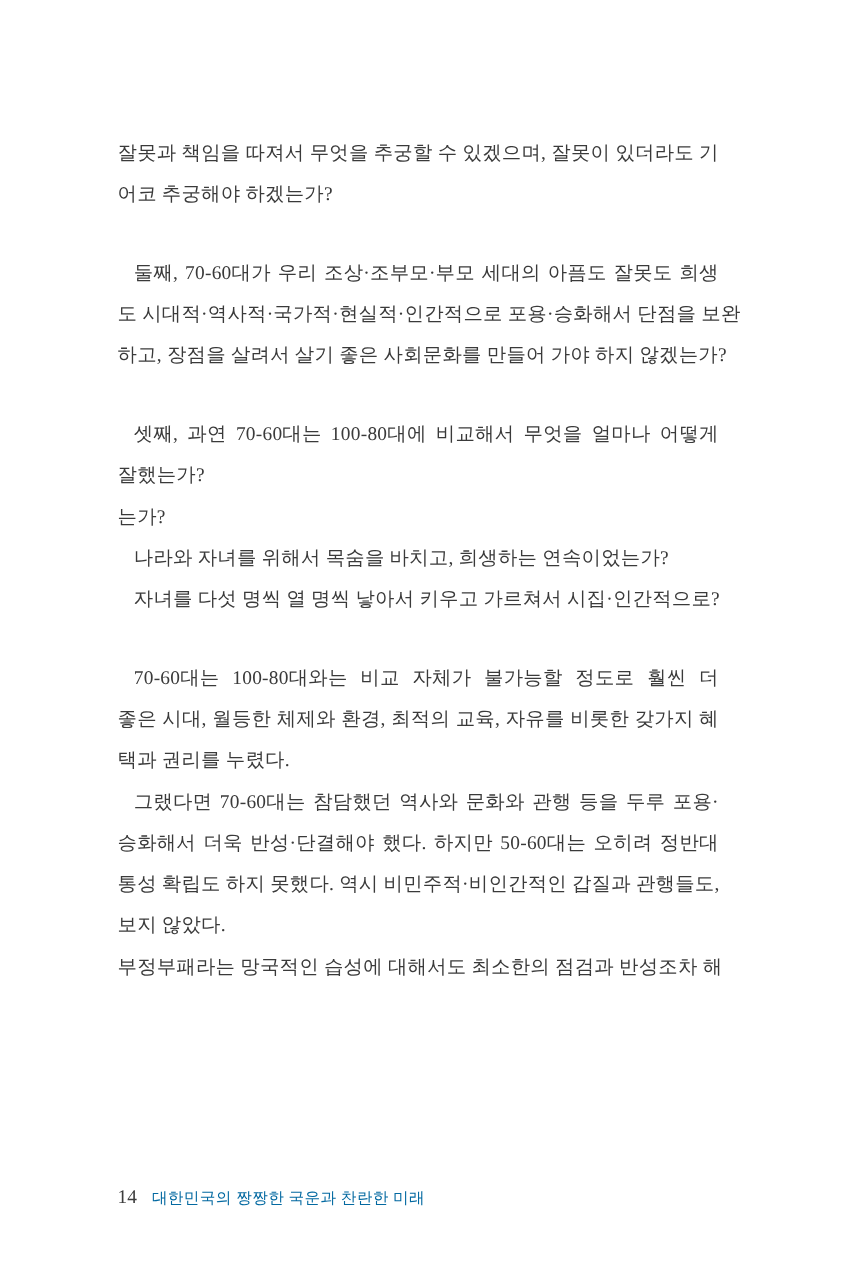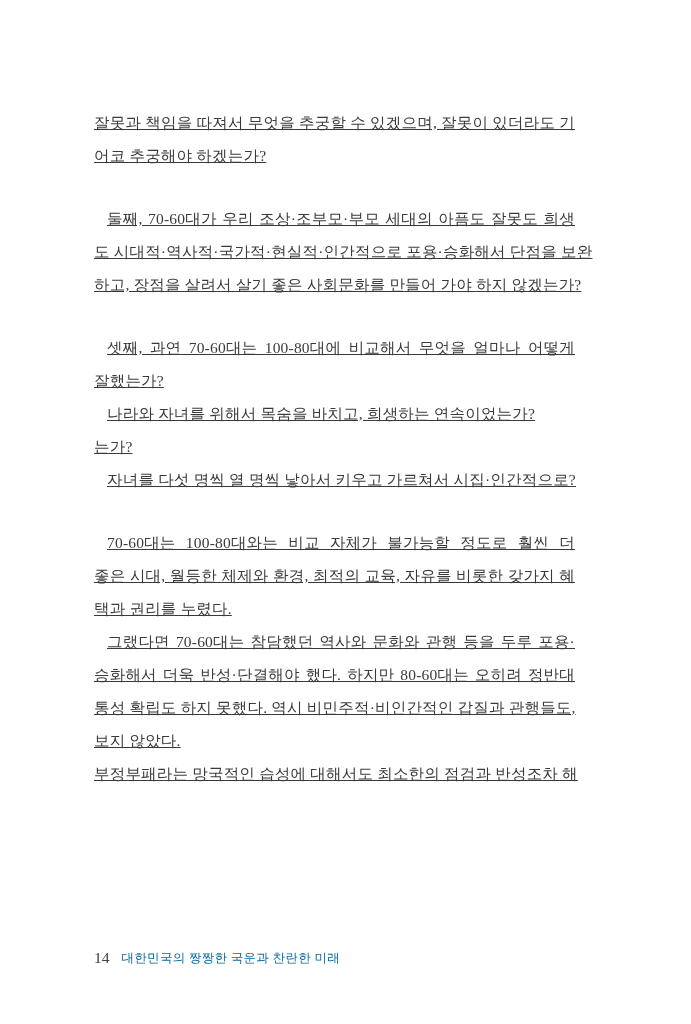--- a/index.html
+++ b/index.html
@@ -28,21 +28,20 @@
   }
   .paragraph:last-child {
     margin-bottom: 0;
   }
   .text-line {
     height: 33px;
     line-height: 33px;
     white-space: nowrap;
     text-align: left;
     letter-spacing: 0.2px;
-    text-decoration: underline;
   }
   .text-line.justify {
     text-align: justify;
     text-align-last: justify;
   }
   .text-line.indent {
     padding-left: 13px;
   }
   #page-footer {
     position: absolute;
@@ -76,30 +75,30 @@
         <div class="text-line">어코 추궁해야 하겠는가?</div>
       </div>
       <div class="paragraph">
         <div class="text-line indent justify">둘째, 70-60대가 우리 조상·조부모·부모 세대의 아픔도 잘못도 희생</div>
         <div class="text-line justify">도 시대적·역사적·국가적·현실적·인간적으로 포용·승화해서 단점을 보완</div>
         <div class="text-line justify">하고, 장점을 살려서 살기 좋은 사회문화를 만들어 가야 하지 않겠는가?</div>
       </div>
       <div class="paragraph">
         <div class="text-line indent justify">셋째, 과연 70-60대는 100-80대에 비교해서 무엇을 얼마나 어떻게</div>
         <div class="text-line">잘했는가?</div>
+        <div class="text-line">는가?</div>
         <div class="text-line indent">나라와 자녀를 위해서 목숨을 바치고, 희생하는 연속이었는가?</div>
-        <div class="text-line">는가?</div>
         <div class="text-line indent justify">자녀를 다섯 명씩 열 명씩 낳아서 키우고 가르쳐서 시집·인간적으로?</div>
       </div>
       <div class="paragraph">
         <div class="text-line indent justify">70-60대는 100-80대와는 비교 자체가 불가능할 정도로 훨씬 더</div>
         <div class="text-line justify">좋은 시대, 월등한 체제와 환경, 최적의 교육, 자유를 비롯한 갖가지 혜</div>
         <div class="text-line">택과 권리를 누렸다.</div>
         <div class="text-line indent justify">그랬다면 70-60대는 참담했던 역사와 문화와 관행 등을 두루 포용·</div>
-        <div class="text-line justify">승화해서 더욱 반성·단결해야 했다. 하지만 80-60대는 오히려 정반대</div>
+        <div class="text-line justify">승화해서 더욱 반성·단결해야 했다. 하지만 50-60대는 오히려 정반대</div>
         <div class="text-line justify">통성 확립도 하지 못했다. 역시 비민주적·비인간적인 갑질과 관행들도,</div>
         <div class="text-line">보지 않았다.</div>
         <div class="text-line justify">부정부패라는 망국적인 습성에 대해서도 최소한의 점검과 반성조차 해</div>
       </div>
     </div>
 
   <div id="page-footer">
     <span id="page-number">14</span>
     <span id="running-title">대한민국의 짱짱한 국운과 찬란한 미래</span>
   </div>

